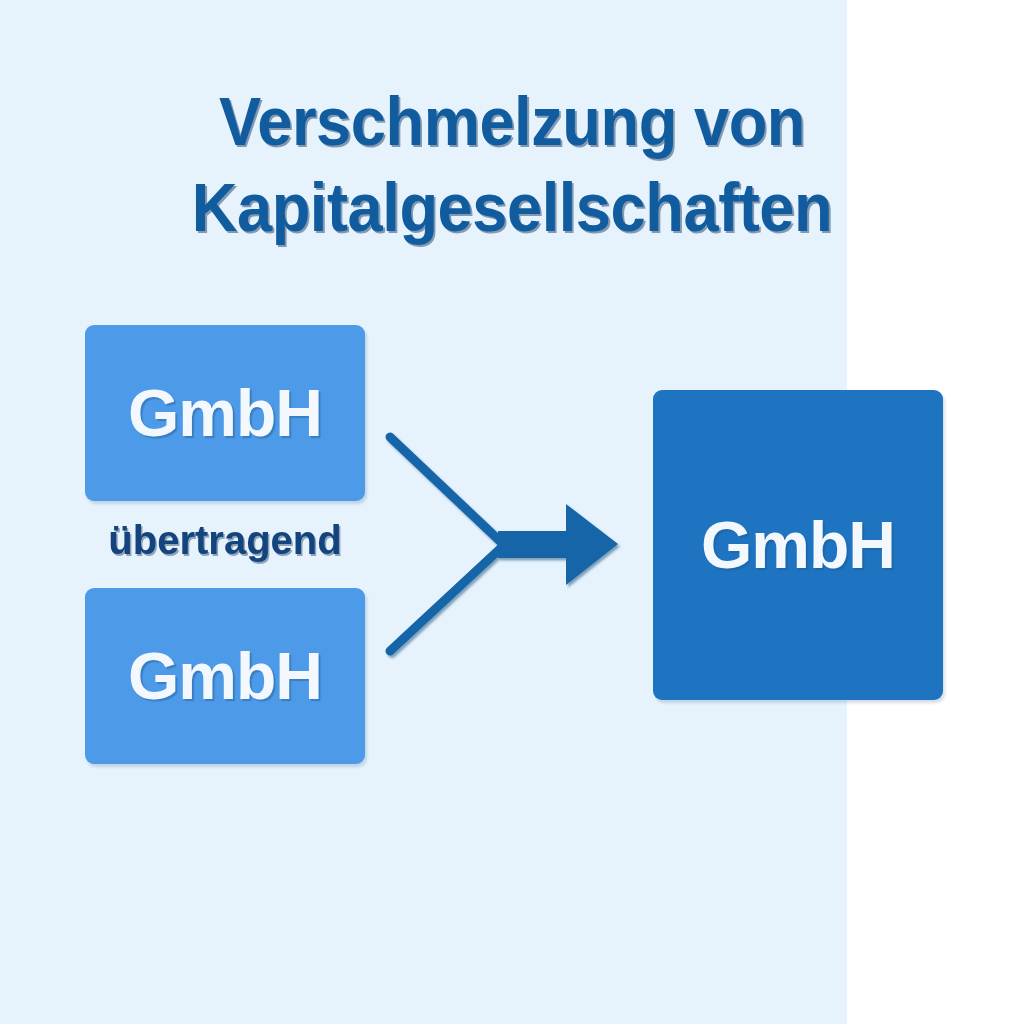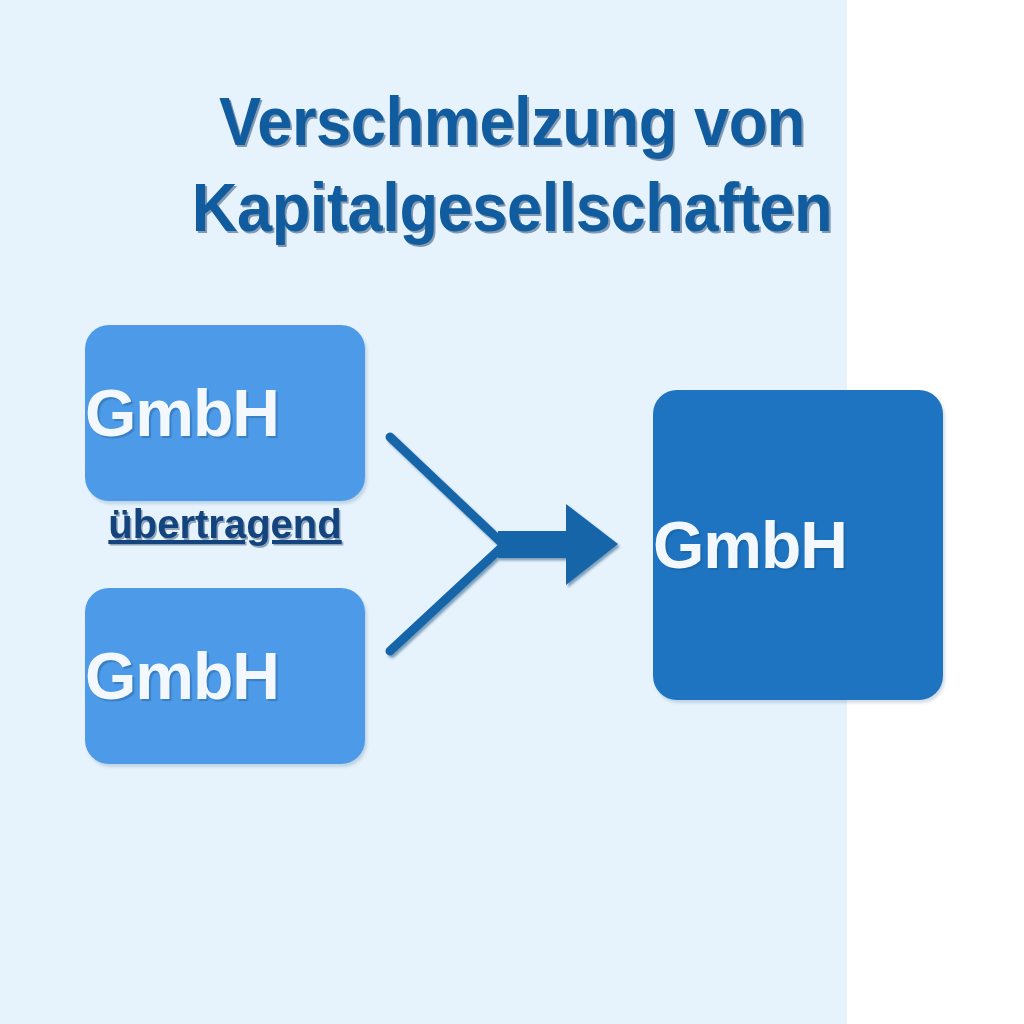--- a/index.html
+++ b/index.html
@@ -35,23 +35,24 @@
     transform: scaleX(0.93);
     transform-origin: 50% 0;
     text-shadow: 2px 2px 0 rgba(10, 45, 85, 0.45);
     white-space: nowrap;
   }
   #title .tline { display: block; }
 
   
   .co-box {
     position: absolute;
-    border-radius: 24px;
+    border-radius: 9px;
     display: flex;
     align-items: center;
+    justify-content: center;
     box-shadow: 2px 3px 3px rgba(20, 70, 120, 0.18);
   }
   .co-box .co-label {
     color: #f2f8fd;
     font-family: "Liberation Sans", sans-serif;
     font-weight: bold;
     letter-spacing: -1px;
     text-shadow: 2px 2px 1px rgba(25, 85, 140, 0.40);
   }
 
@@ -92,23 +93,22 @@
     font-family: "Liberation Sans", sans-serif;
     font-weight: bold;
     font-size: 40px;
     line-height: 44px;
     text-align: center;
     text-shadow: 1.5px 1.5px 0 rgba(10, 40, 80, 0.40);
     white-space: nowrap;
   }
   #caption-transferring {
     left: 85px;
-    top: 502px;
+    top: 518px;
     width: 280px;
-    text-decoration: underline;
   }
   #caption-receiving {
     left: 80px;
     top: 782px;
     width: 290px;
   }
 
   
   #merge-arrow {
     position: absolute;

